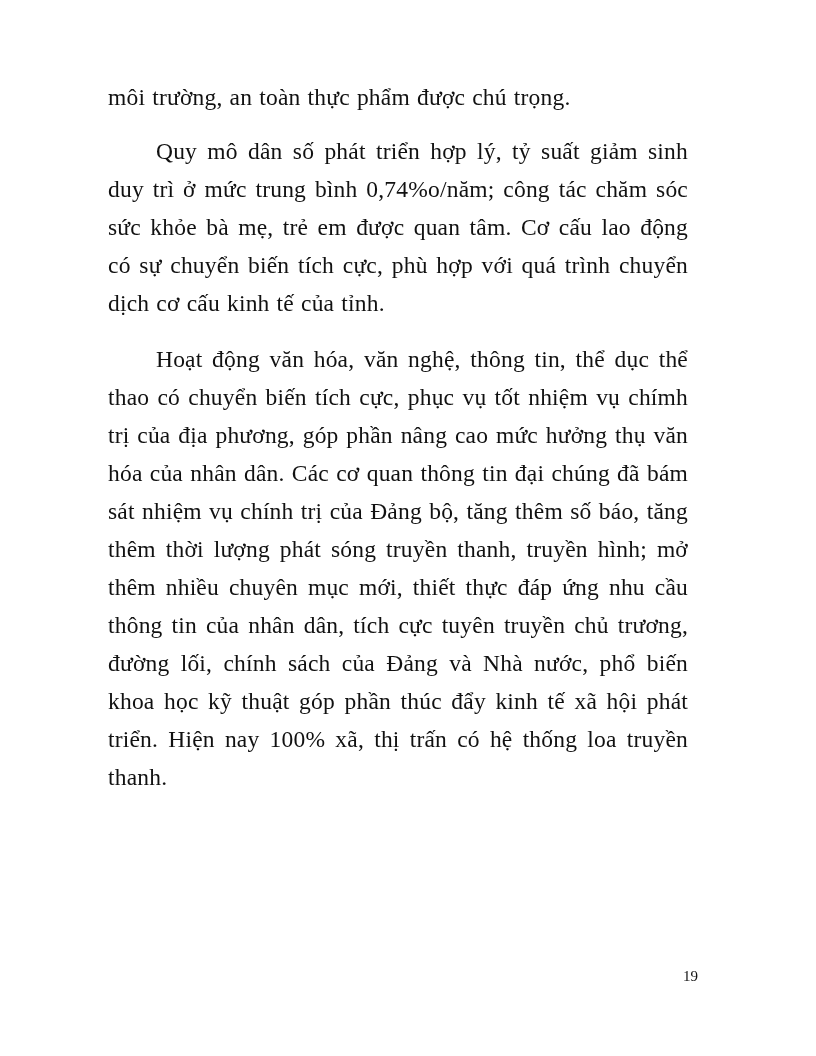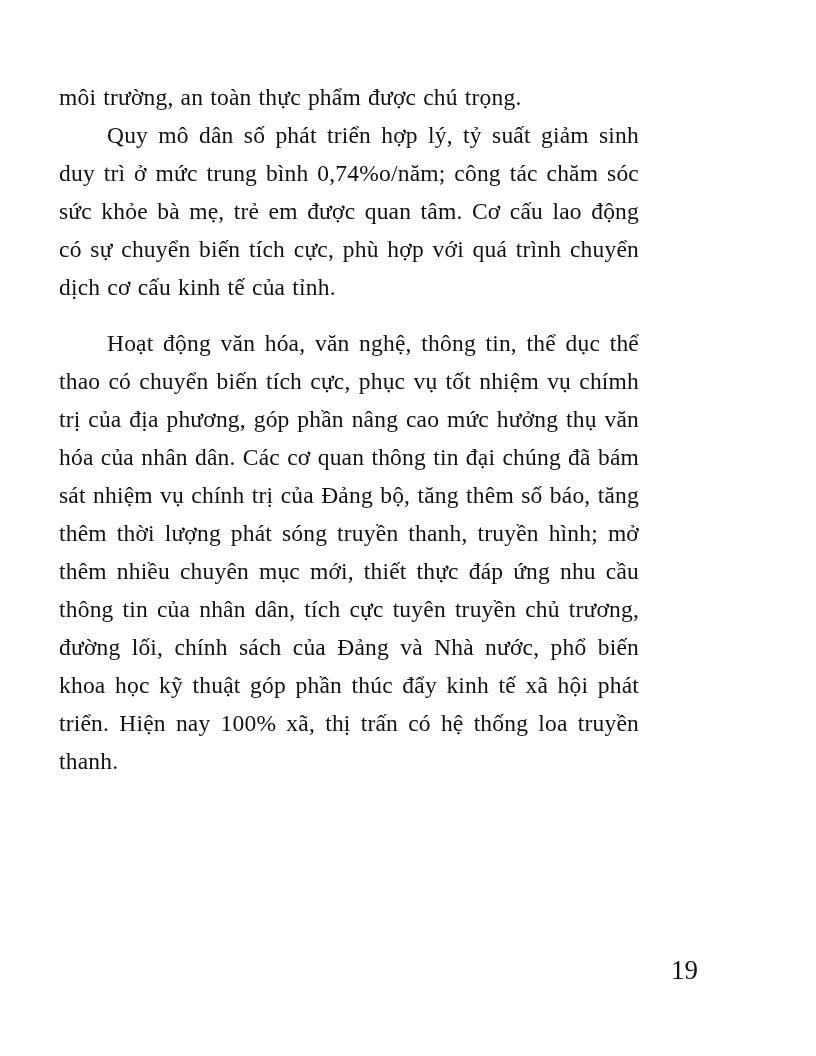--- a/index.html
+++ b/index.html
@@ -12,50 +12,50 @@
     background: #ffffff;
     font-family: "Liberation Serif", serif;
     color: #111111;
     overflow: hidden;
   }
   .page {
     position: relative;
     width: 816px;
     height: 1056px;
     box-sizing: border-box;
-    padding: 78px 118px 40px 59px;
+    padding: 78px 118px 40px 108px;
   }
   .content {
     width: 580px;
   }
   p.para {
     margin: 0;
     font-size: 23.5px;
     line-height: 38px;
     text-align: justify;
     text-justify: inter-word;
     letter-spacing: 0.2px;
     word-spacing: 1px;
   }
   p.indent {
     text-indent: 48px;
   }
   p.para + p.para {
-    margin-top: 0px;
+    margin-top: 16px;
   }
   .gap {
     height: 18px;
   }
   .italic-lead {
   }
   .page-number {
     position: absolute;
     right: 118px;
     bottom: 72px;
-    font-size: 27px;
+    font-size: 15px;
     line-height: 1;
     font-family: "Liberation Serif", serif;
   }
 </style>
 </head>
 <body>
 
 <div class="page">
   <div class="content">
 

